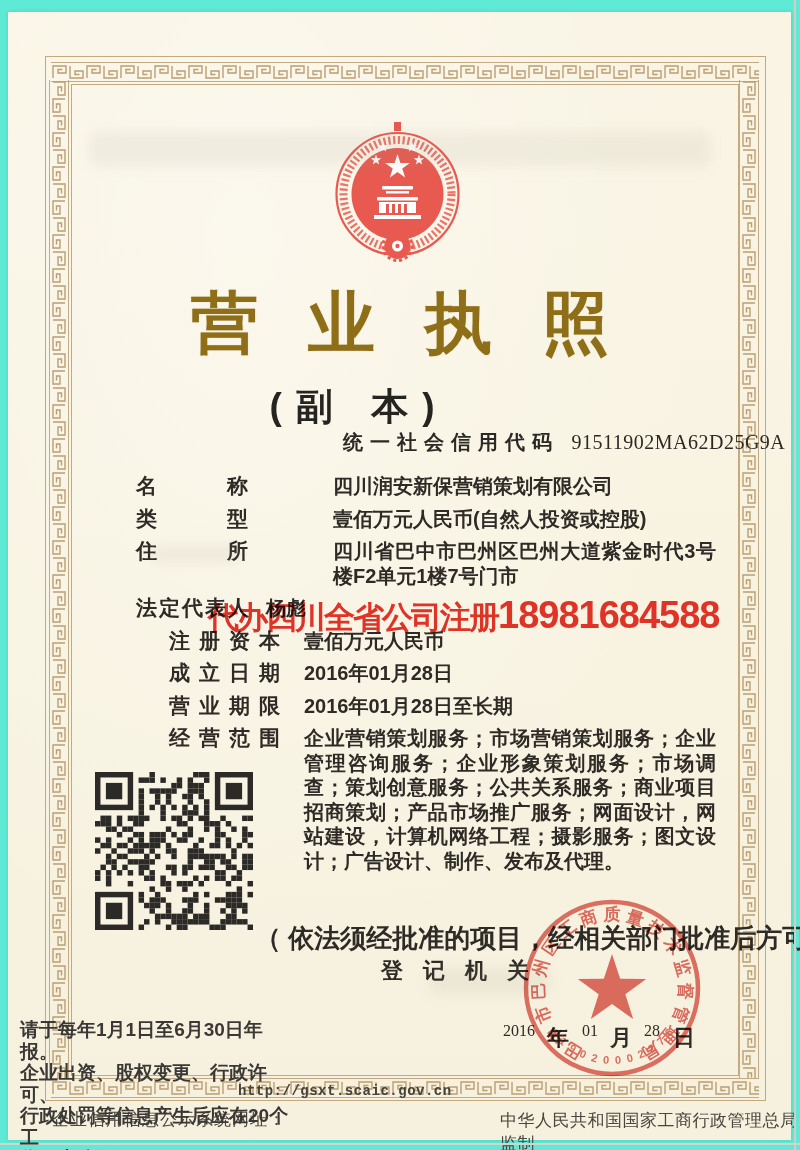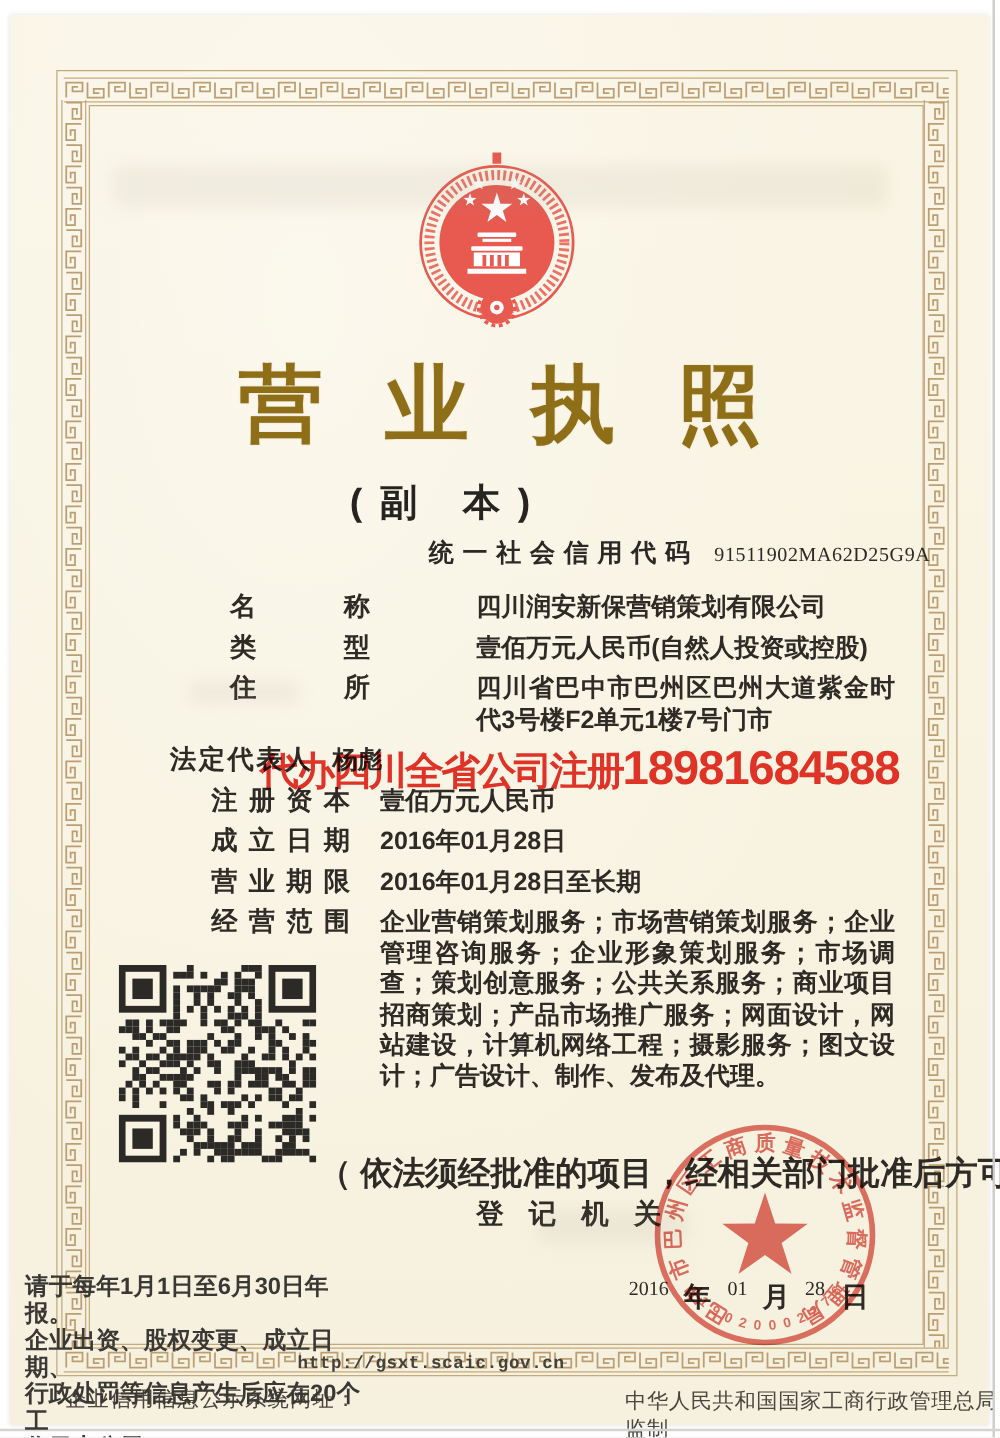--- a/index.html
+++ b/index.html
@@ -1,16 +1,16 @@
 <!DOCTYPE html>
 <html><head>
 <meta charset="utf-8">
 <style>
   html,body{margin:0;padding:0;background:#e9e9e9;}
-  .scan{position:relative;width:800px;height:1150px;background:#ffffff;overflow:hidden;
+  .scan{position:relative;width:800px;height:1150px;background:#5eead4;overflow:hidden;
         font-family:"Liberation Sans", sans-serif;color:#32302c;}
   .paper{position:absolute;left:8px;top:12px;right:9px;bottom:10px;
          background:
            radial-gradient(ellipse at 30% 20%, rgba(255,255,255,.35), rgba(255,255,255,0) 60%),
            linear-gradient(180deg,#f9f4e4 0%,#f8f3e1 55%,#f6f0de 100%);
          box-shadow:0 0 4px rgba(0,0,0,.12);}
   .edge-r{position:absolute;right:4px;top:0;width:2px;height:1150px;background:#cfcecb;}
   .edge-b{position:absolute;left:0;bottom:5px;width:800px;height:2px;background:#d4d3d0;}
 
   
@@ -22,30 +22,30 @@
         border-bottom:1px solid rgba(186,158,112,.85);}
   .band svg{display:block}
   .band.vert{transform:rotate(90deg);transform-origin:top left;}
 
   .emblem{position:absolute;left:330px;top:120px;width:135px;height:148px;}
 
   .title{position:absolute;left:0;top:278px;width:800px;text-align:center;
          font-size:67px;font-weight:bold;letter-spacing:50px;padding-left:50px;box-sizing:border-box;
          color:#8f6e18;text-shadow:0 0 1px rgba(143,110,24,.4);}
   .subtitle{position:absolute;left:0;top:382px;width:704px;text-align:center;
-            font-size:30px;font-weight:bold;letter-spacing:14px;padding-left:14px;box-sizing:border-box;color:#262420;}
+            font-size:37px;font-weight:bold;letter-spacing:14px;padding-left:14px;box-sizing:border-box;color:#262420;}
 
   .credit-line{position:absolute;left:343px;top:429px;white-space:nowrap;}
   .credit-label{font-size:20px;font-weight:bold;letter-spacing:7px;color:#2b2926;}
-  .credit-code{font-family:"Liberation Serif", serif;font-size:16px;letter-spacing:.5px;color:#2b2926;margin-left:8px;}
+  .credit-code{font-family:"Liberation Serif", serif;font-size:20px;letter-spacing:.5px;color:#2b2926;margin-left:8px;}
 
   .fields{position:absolute;left:136px;top:474px;width:580px;}
   .frow{display:flex;margin-bottom:8px;}
   .flabel{flex:0 0 112px;font-size:21px;font-weight:bold;color:#2e2b27;white-space:nowrap;line-height:24px;}
-  .ls2{letter-spacing:70px;margin-left:48px;} .ls4{letter-spacing:9px;margin-left:33px;} .ls5{letter-spacing:2px;}
+  .ls2{letter-spacing:70px;} .ls4{letter-spacing:9px;margin-left:33px;} .ls5{letter-spacing:2px;}
   .fvalue{width:455px;margin-left:15px;font-size:20px;font-weight:bold;color:#2e2b27;
           line-height:24.5px;text-align:justify;}
 
   .promo{position:absolute;left:208px;top:594px;z-index:7;white-space:nowrap;
          font-size:31px;font-weight:bold;letter-spacing:-2px;color:#e32318;
          mix-blend-mode:multiply;opacity:.92;}
   .promo .digits{font-size:38px;letter-spacing:-1px;}
 
   .qr{position:absolute;left:95px;top:772px;width:158px;height:158px;}
 
@@ -521,21 +521,21 @@
         <text x="0" y="0" fill="#d94f45" font-size="11" font-weight="bold" text-anchor="middle" opacity="0.9" transform="translate(146.4,151.0) rotate(317.5)">7</text>
         <text x="0" y="0" fill="#d94f45" font-size="11" font-weight="bold" text-anchor="middle" opacity="0.9" transform="translate(154.9,141.8) rotate(308.0)">6</text>
       </svg></div>
 
   <div class="date-row">
     <span class="num">2016</span><span class="unit m12">年</span><span class="num m14">01</span><span class="unit m12">月</span><span class="num m12">28</span><span class="unit m14">日</span>
   </div>
 
   <div class="notice">
     <div>请于每年1月1日至6月30日年报。</div>
-    <div>企业出资、股权变更、成立日期、</div>
+    <div>企业出资、股权变更、行政许可、</div>
     <div>行政处罚等信息产生后应在20个工</div>
     <div>作日内公示。</div>
   </div>
   <div class="site-url">http://gsxt.scaic.gov.cn</div>
   <div class="site-label">企业信用信息公示系统网址：</div>
   <div class="supervisor">中华人民共和国国家工商行政管理总局监制</div>
 
   <div class="edge-r"></div>
   <div class="edge-b"></div>
 </div>

